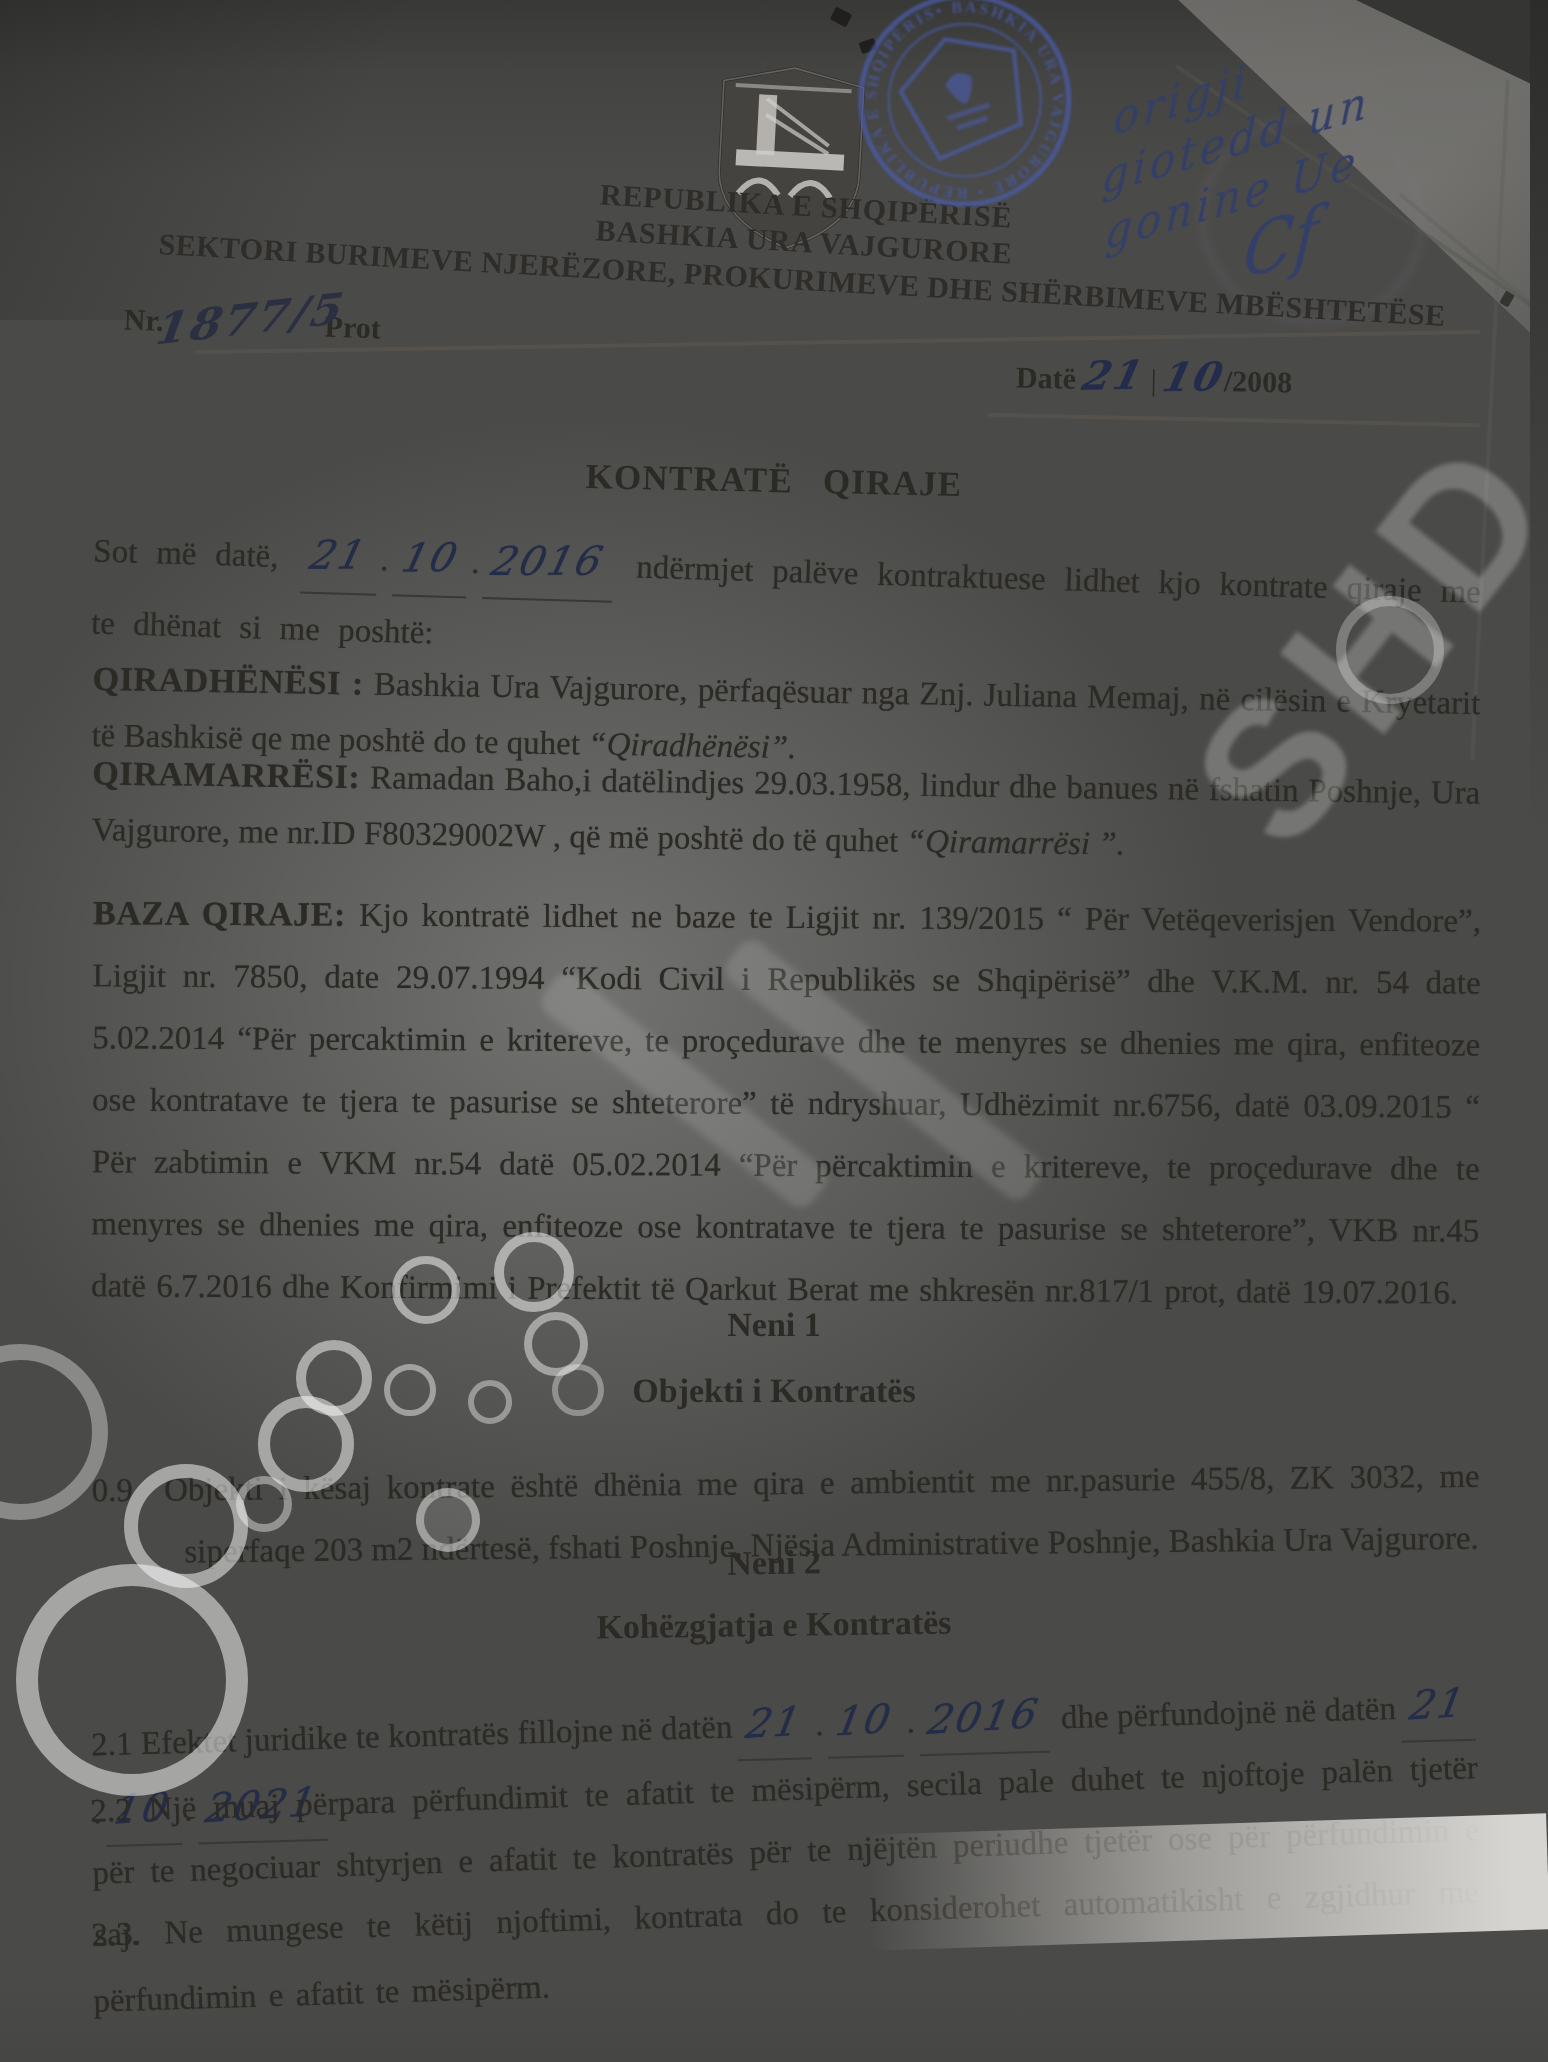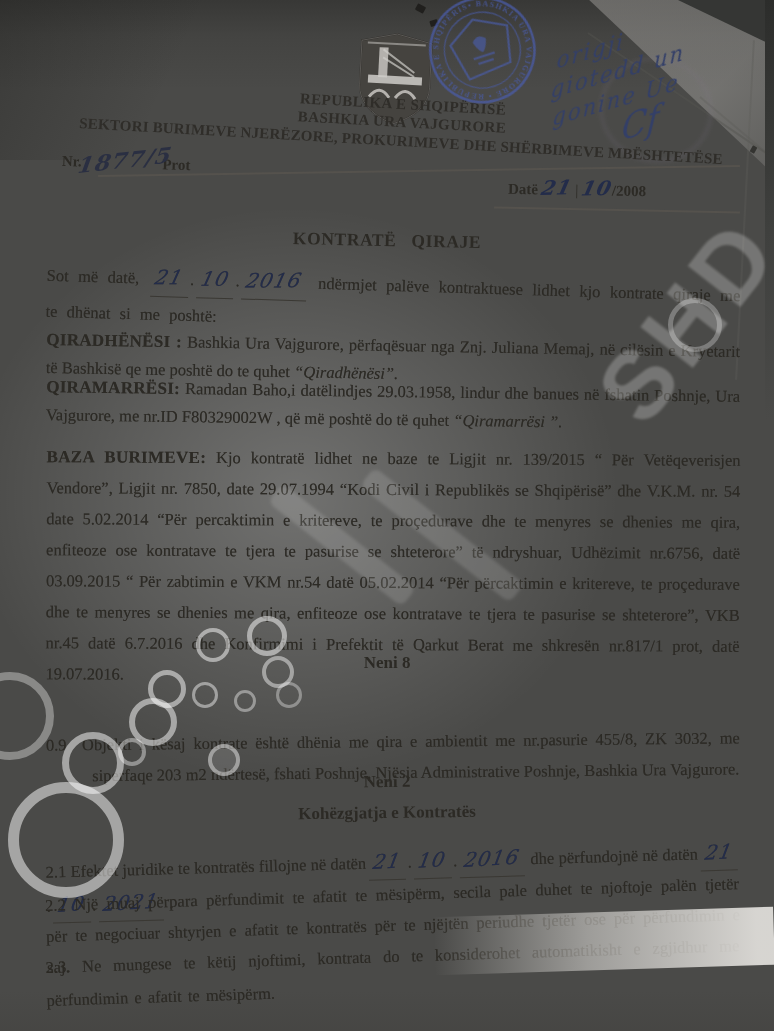--- a/index.html
+++ b/index.html
@@ -167,25 +167,26 @@
     <i>“Qiradhënësi”.</i>
   </p>
 
   <p class="para" id="p-lessee">
     <span class="lead">QIRAMARRËSI:</span>
     <span>Ramadan Baho,i datëlindjes 29.03.1958, lindur dhe banues në fshatin Poshnje, Ura Vajgurore, me nr.ID F80329002W , që më  poshtë do të quhet</span>
     <i>“Qiramarrësi ”.</i>
   </p>
 
   <p class="para" id="p-legal">
-    <span class="lead">BAZA BURIMEVE:</span>
+    <span class="lead">BAZA QIRAJE:</span>
     <span>Kjo kontratë lidhet ne baze te Ligjit nr. 139/2015 “ Për Vetëqeverisjen Vendore”, Ligjit nr. 7850, date 29.07.1994 “Kodi Civil i Republikës se Shqipërisë” dhe V.K.M.  nr. 54 date 5.02.2014  “Për percaktimin e kritereve, te proçedurave dhe te menyres se dhenies me qira, enfiteoze ose kontratave te tjera te  pasurise se shteterore” të ndryshuar, Udhëzimit nr.6756, datë 03.09.2015 “ Për zabtimin e VKM nr.54 datë 05.02.2014 “Për përcaktimin e kritereve, te proçedurave dhe te menyres se dhenies me qira, enfiteoze ose kontratave te tjera te  pasurise se shteterore”, VKB nr.45 datë 6.7.2016 dhe Konfirmimi i Prefektit të Qarkut Berat me shkresën nr.817/1 prot, datë 19.07.2016.</span>
   </p>
 
-  <div id="h-neni1" class="abs center">Neni 8</div>
+  <div id="h-neni1" class="abs center">Neni 1</div>
+  <div id="h-obj" class="abs center">Objekti i Kontratës</div>
 
   <p class="para" id="p-11">
     <span>0.9</span>&nbsp;
     <span>Objekti i kësaj kontrate është dhënia me qira e ambientit me nr.pasurie 455/8, ZK 3032, me siperfaqe 203 m2 ndërtesë, fshati Poshnje, Njësia Administrative Poshnje, Bashkia Ura Vajgurore.</span>
   </p>
 
   <div id="h-neni2" class="abs center">Neni 2</div>
   <div id="h-koh" class="abs center">Kohëzgjatja  e Kontratës</div>
 
   <p class="para" id="p-21">

